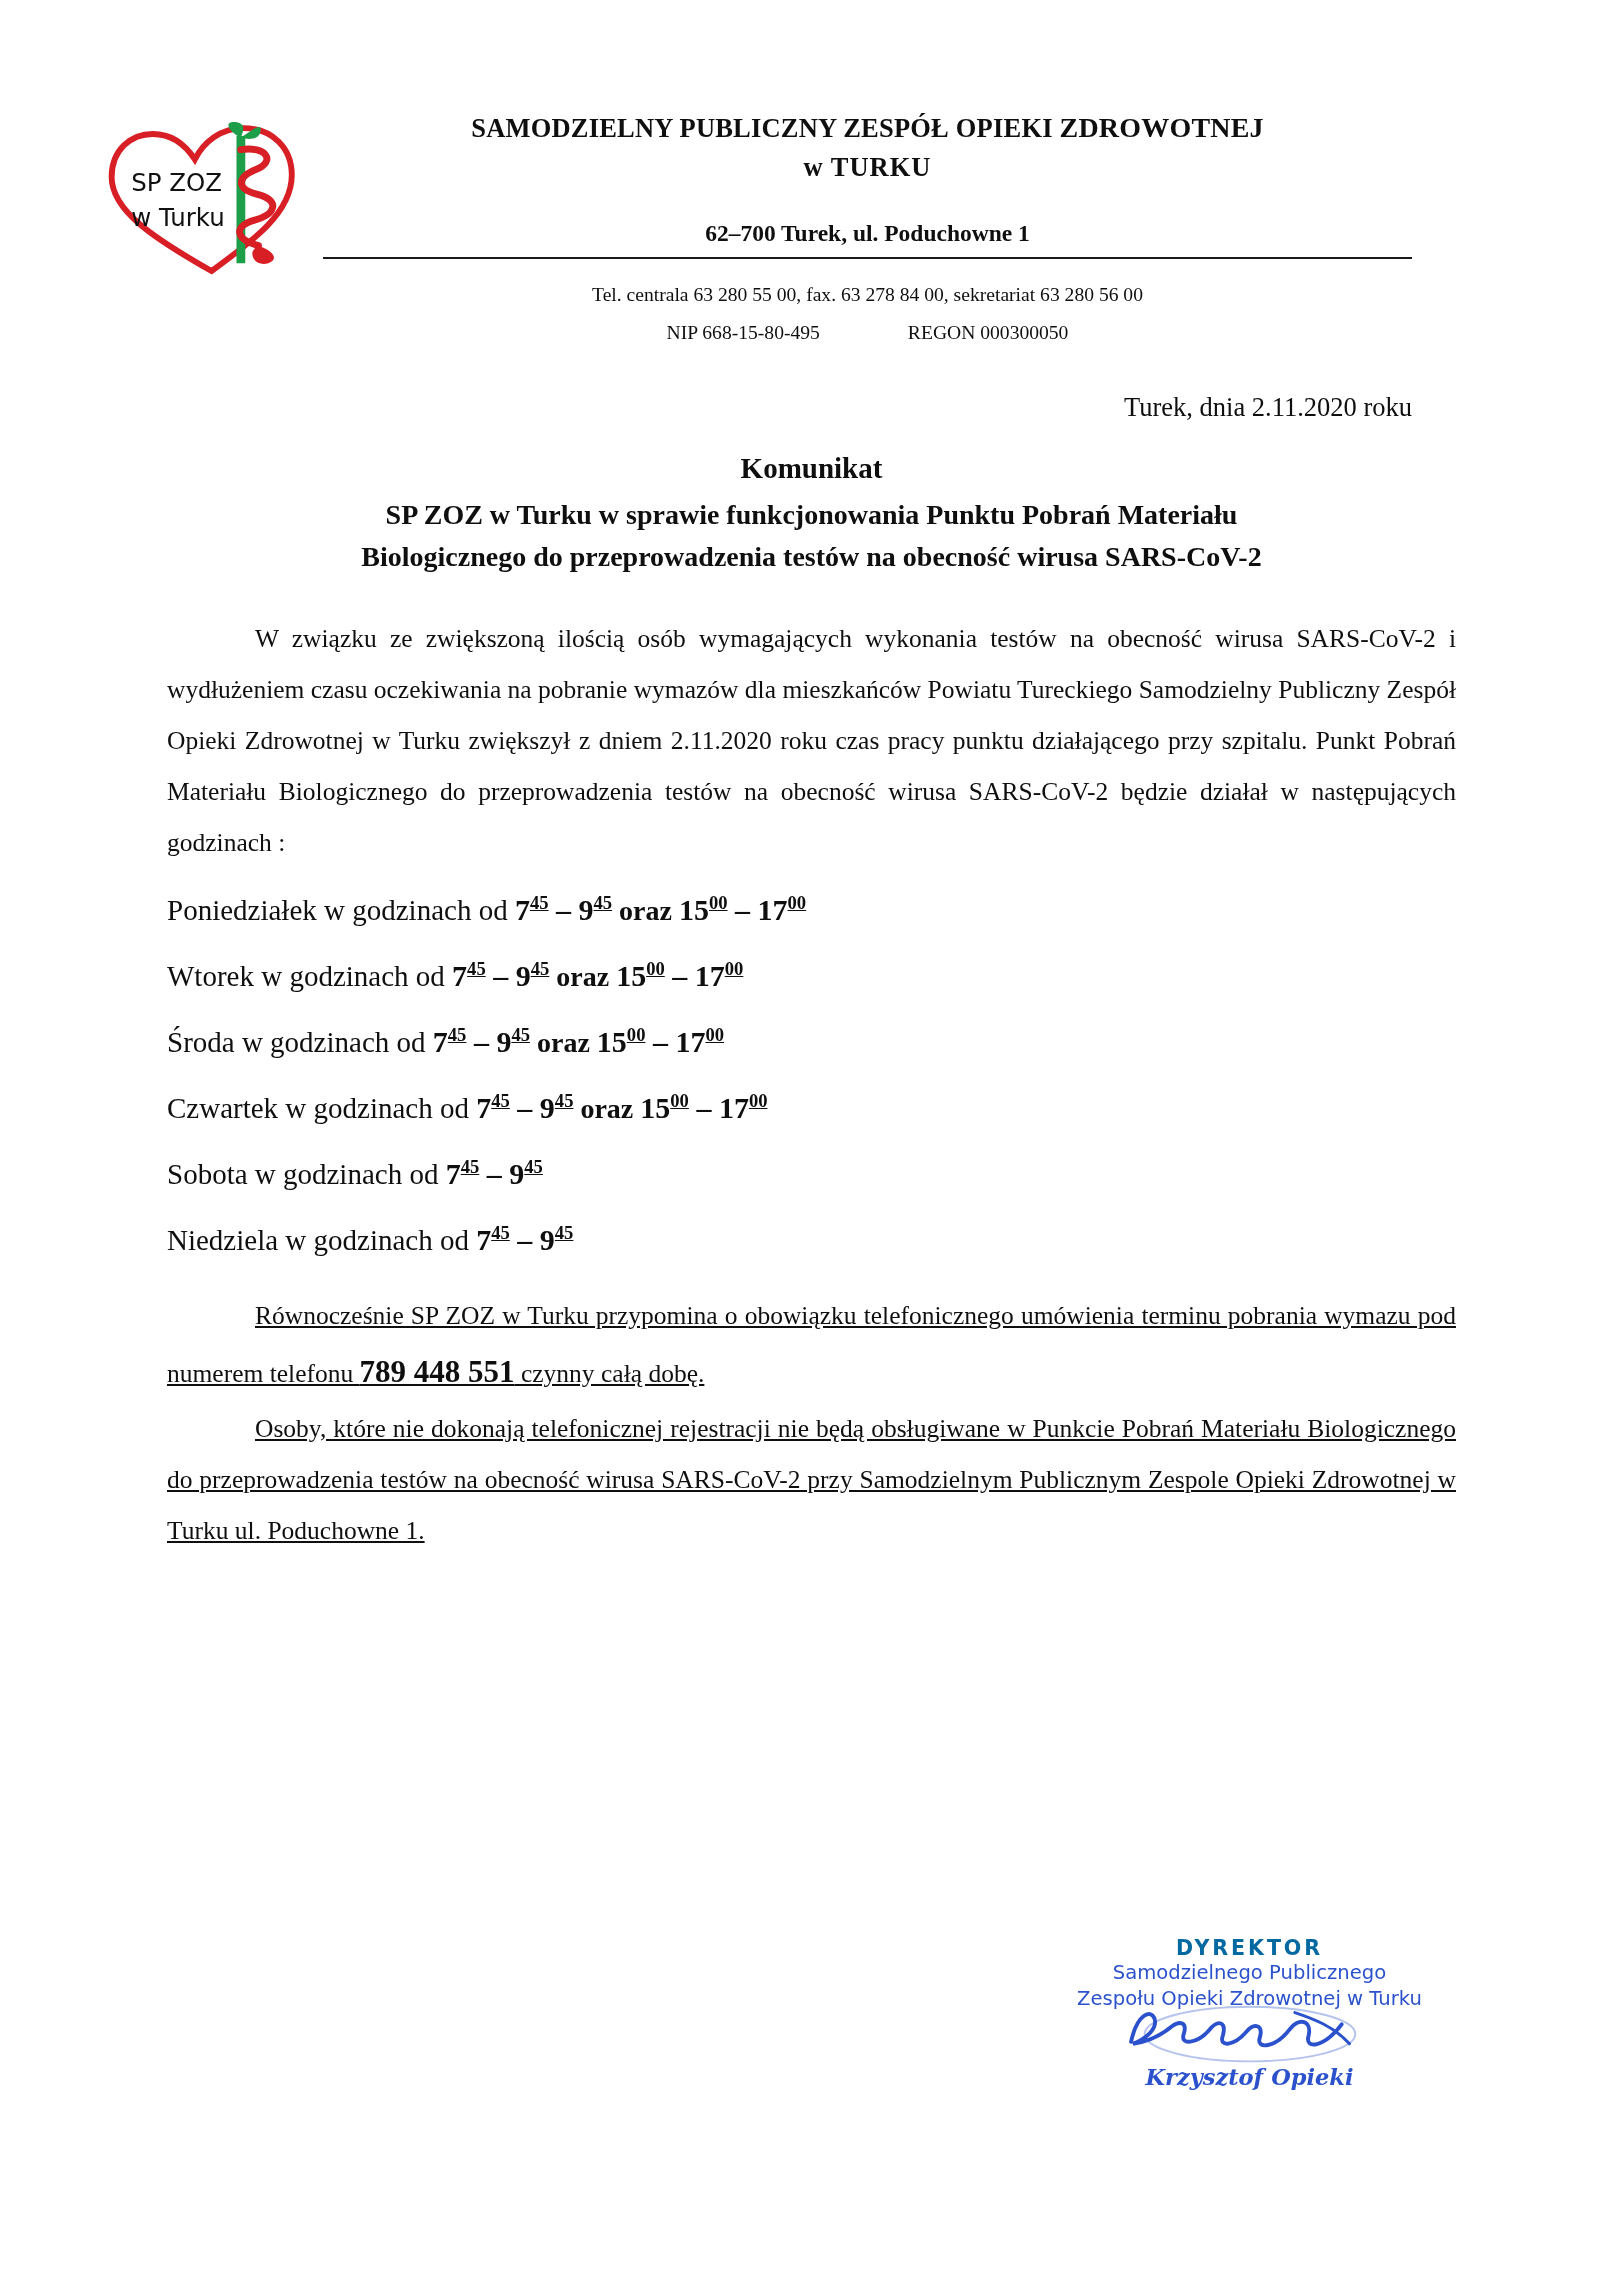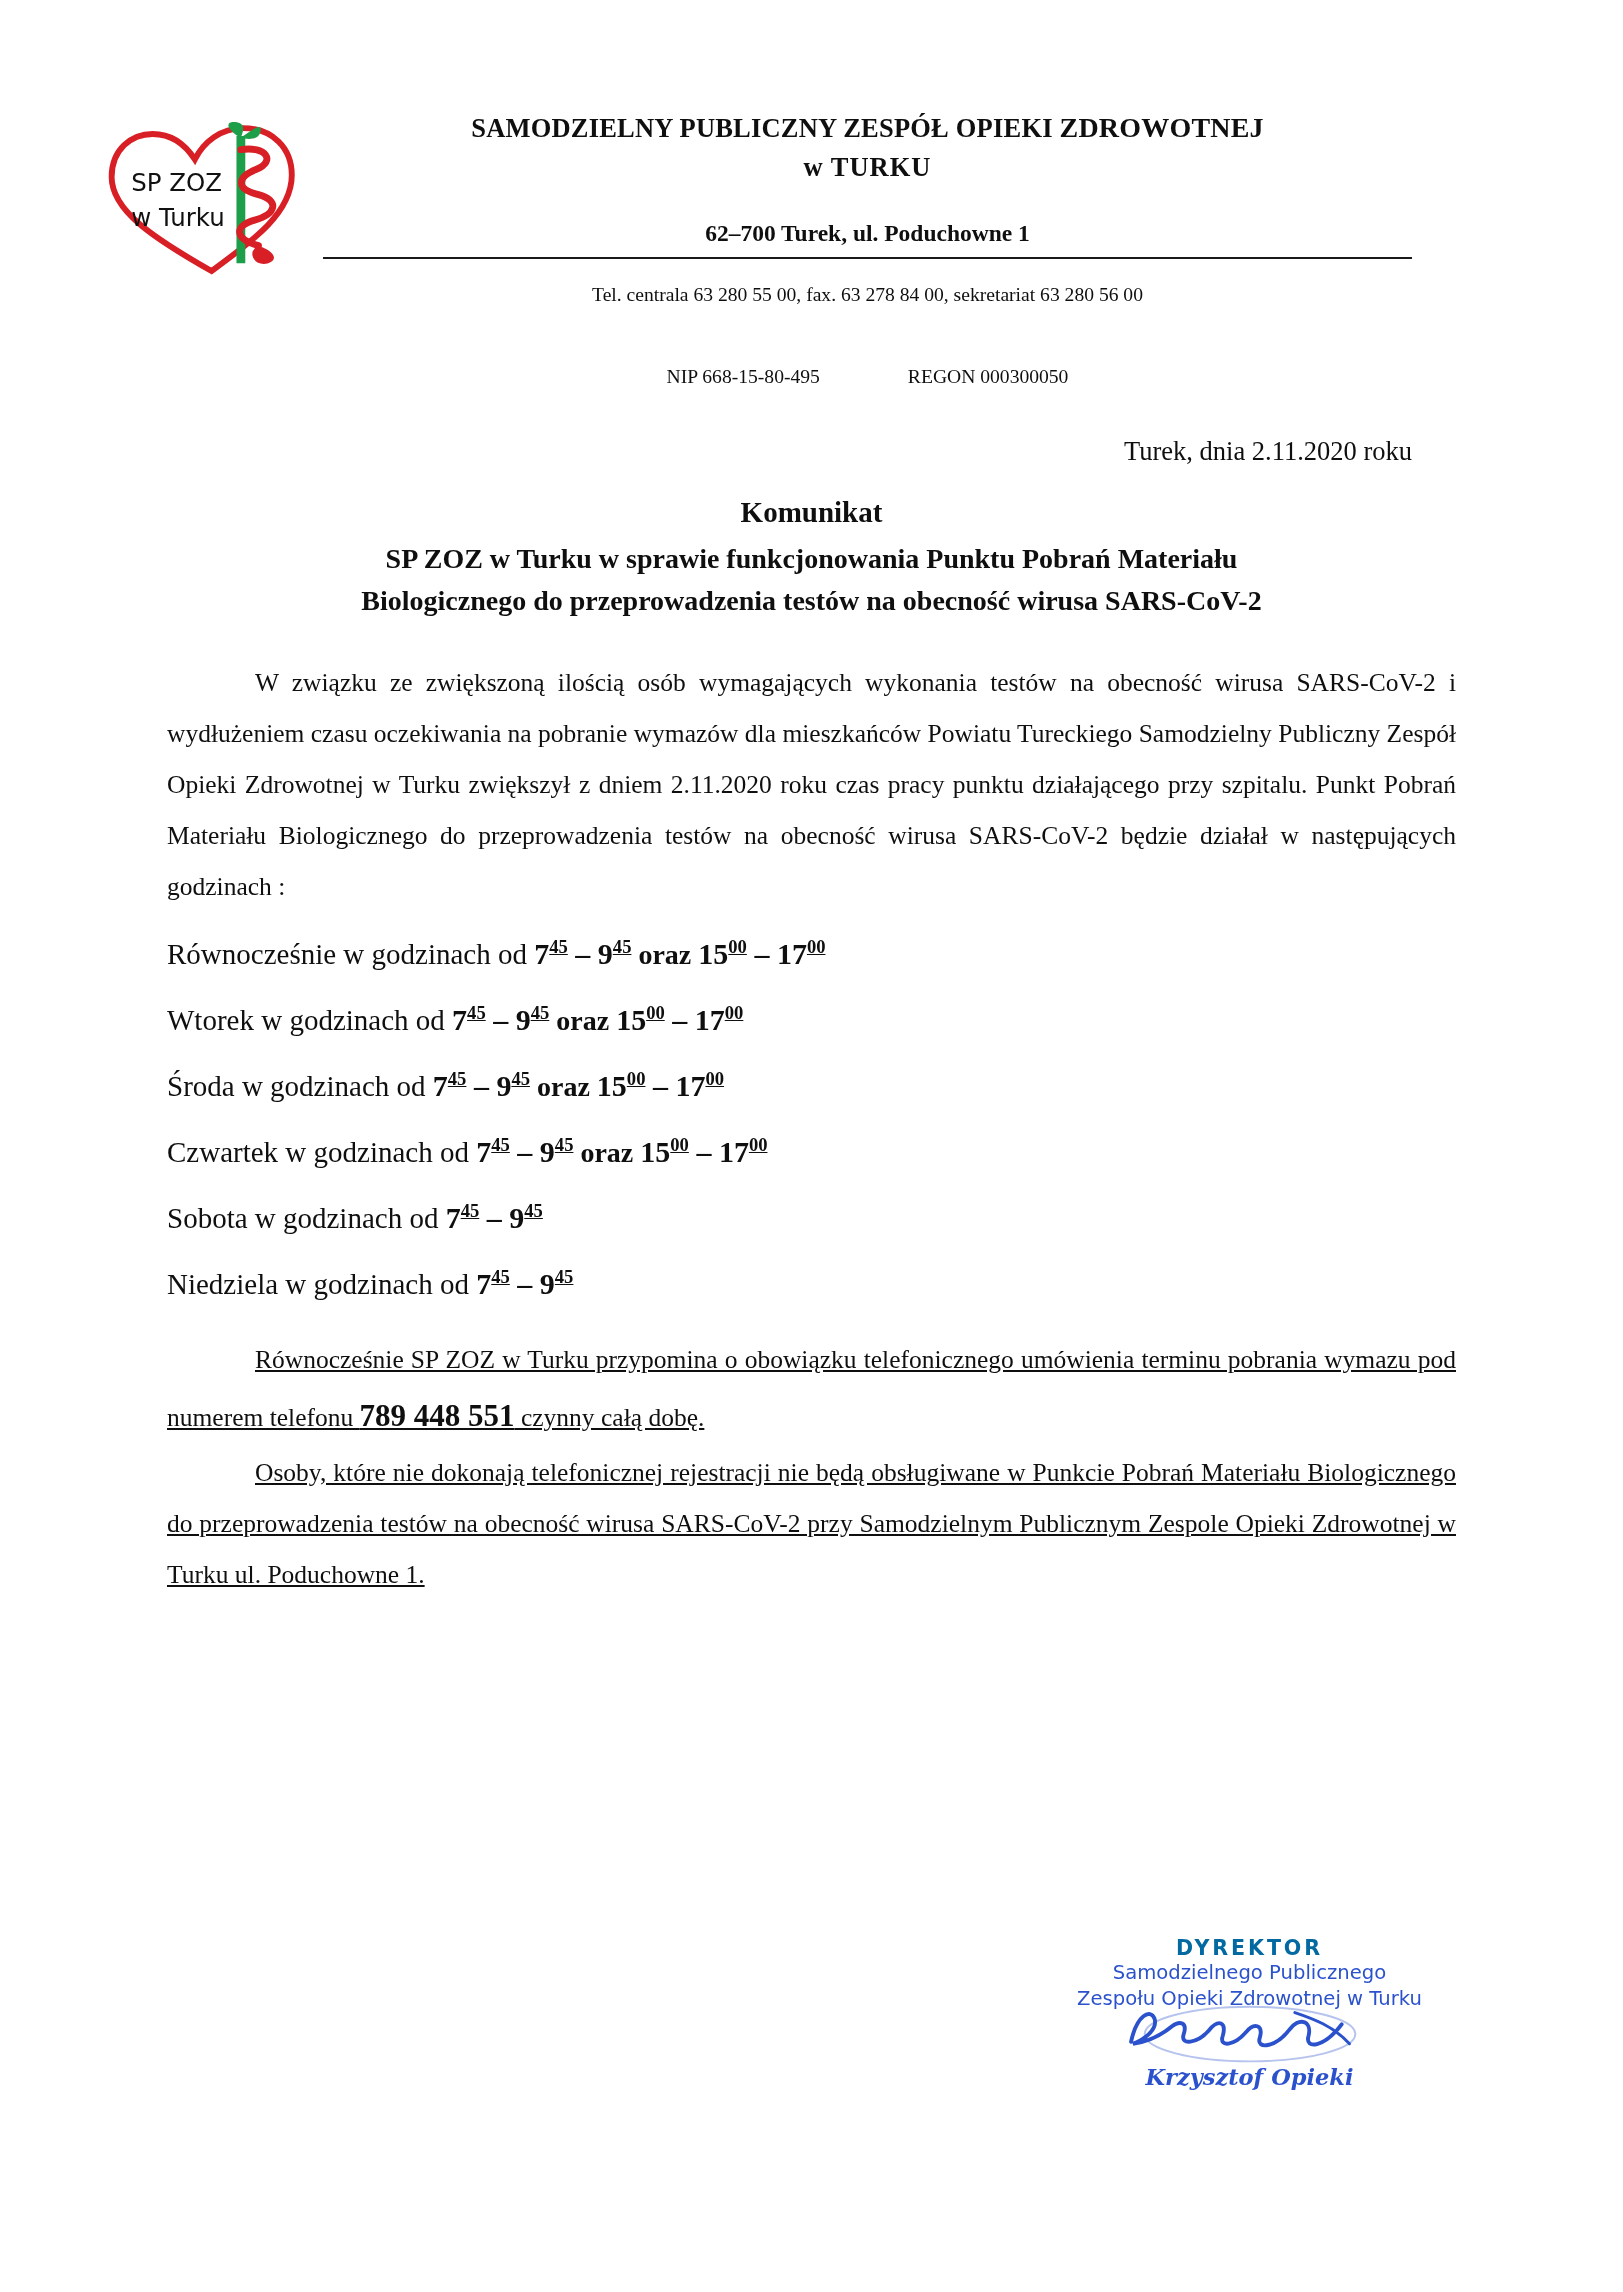--- a/index.html
+++ b/index.html
@@ -74,21 +74,20 @@
     margin-top: 17.6px;
     font-size: 19.6px;
     text-align: center;
     line-height: 1.9;
   }
   .contact .regline {
     display: flex;
     justify-content: center;
     gap: 88px;
     font-size: 19.6px;
-    margin-top: 44px;
   }
   .place-date {
     margin-top: 41px;
     margin-right: 211px;
     text-align: right;
     font-size: 26.5px;
   }
 
   
   .title-block {
@@ -253,21 +252,21 @@
     <div class="title-main">Komunikat</div>
     <div>SP ZOZ w Turku w sprawie funkcjonowania Punktu Pobrań    Materiału</div>
     <div>Biologicznego do przeprowadzenia testów na obecność wirusa SARS-CoV-2</div>
   </div>
 
   <div class="body-text">
     <p>W związku ze zwiększoną ilością osób wymagających wykonania testów na obecność wirusa SARS-CoV-2 i wydłużeniem czasu oczekiwania na pobranie wymazów dla mieszkańców Powiatu Tureckiego Samodzielny Publiczny Zespół Opieki Zdrowotnej w Turku zwiększył z dniem 2.11.2020 roku czas  pracy punktu  działającego przy szpitalu. Punkt Pobrań Materiału Biologicznego do przeprowadzenia testów na obecność wirusa SARS-CoV-2   będzie działał w następujących godzinach :</p>
   </div>
 
   <div class="hours" id="hours-list">
-      <div class="hours-row"><span class="hours-label">Równocześnie w godzinach od </span> <span class="hrs">7<sup>45</sup></span><span class="hrs"> – </span><span class="hrs">9<sup>45</sup></span><span class="oraz"> oraz </span><span class="hrs">15<sup>00</sup></span><span class="hrs"> – </span><span class="hrs">17<sup>00</sup></span></div>
+      <div class="hours-row"><span class="hours-label">Poniedziałek w godzinach od </span> <span class="hrs">7<sup>45</sup></span><span class="hrs"> – </span><span class="hrs">9<sup>45</sup></span><span class="oraz"> oraz </span><span class="hrs">15<sup>00</sup></span><span class="hrs"> – </span><span class="hrs">17<sup>00</sup></span></div>
       <div class="hours-row"><span class="hours-label">Wtorek w godzinach od </span> <span class="hrs">7<sup>45</sup></span><span class="hrs"> – </span><span class="hrs">9<sup>45</sup></span><span class="oraz"> oraz </span><span class="hrs">15<sup>00</sup></span><span class="hrs"> – </span><span class="hrs">17<sup>00</sup></span></div>
       <div class="hours-row"><span class="hours-label">Środa w godzinach od </span> <span class="hrs">7<sup>45</sup></span><span class="hrs"> – </span><span class="hrs">9<sup>45</sup></span><span class="oraz"> oraz </span><span class="hrs">15<sup>00</sup></span><span class="hrs"> – </span><span class="hrs">17<sup>00</sup></span></div>
       <div class="hours-row"><span class="hours-label">Czwartek w godzinach od </span> <span class="hrs">7<sup>45</sup></span><span class="hrs"> – </span><span class="hrs">9<sup>45</sup></span><span class="oraz"> oraz </span><span class="hrs">15<sup>00</sup></span><span class="hrs"> – </span><span class="hrs">17<sup>00</sup></span></div>
       <div class="hours-row"><span class="hours-label">Sobota w godzinach od </span> <span class="hrs">7<sup>45</sup></span><span class="hrs"> – </span><span class="hrs">9<sup>45</sup></span></div>
       <div class="hours-row"><span class="hours-label">Niedziela w godzinach od </span> <span class="hrs">7<sup>45</sup></span><span class="hrs"> – </span><span class="hrs">9<sup>45</sup></span></div>
     </div>
 
   <div class="tail-text">
     <p>
       <span>Równocześnie SP ZOZ w Turku przypomina o obowiązku telefonicznego umówienia terminu pobrania wymazu pod numerem telefonu </span><span class="phone-big">789 448 551</span><span> czynny całą dobę.</span>

